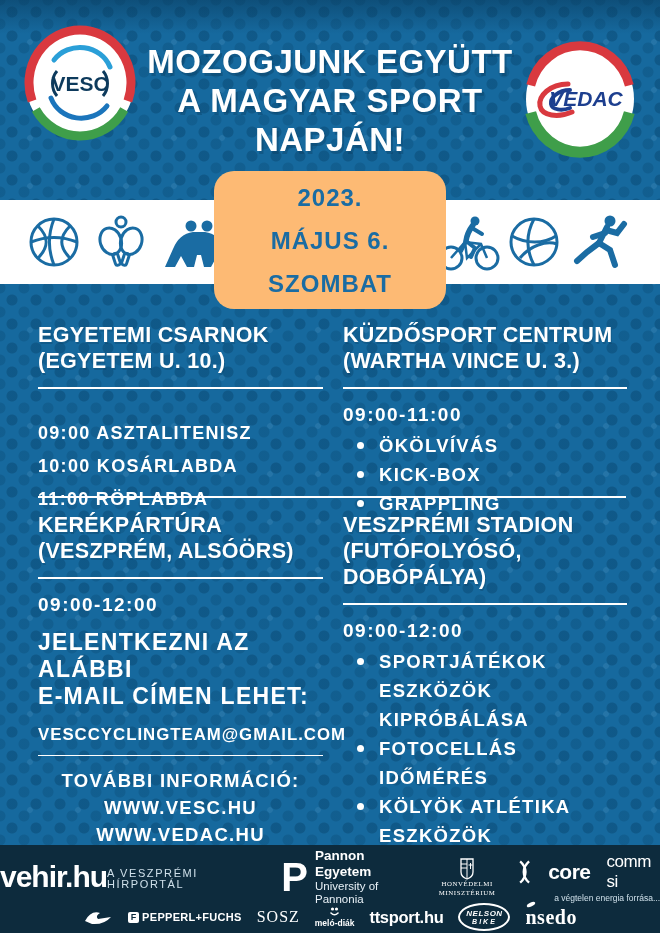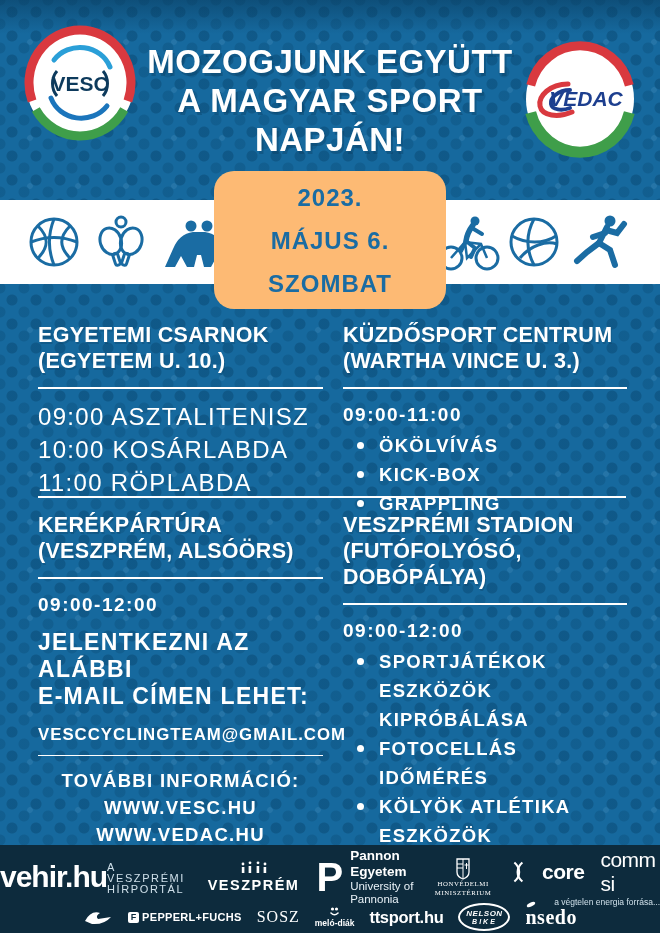--- a/index.html
+++ b/index.html
@@ -39,21 +39,21 @@
     left:214px;top:171px;width:232px;height:138px;background:#fdba74;border-radius:20px;
     display:flex;flex-direction:column;justify-content:center;text-align:center;
     color:#1a6ca3;font-weight:800;font-size:24px;line-height:43px;letter-spacing:1px;
   }
 
   
   .section{position:absolute;color:#fff;}
   .sec-title{font-size:21.5px;line-height:26px;font-weight:800;letter-spacing:.3px;
     text-shadow:1px 2px 0 rgba(8,50,80,.25);}
   .sec-hr{border:none;border-top:2px solid #fff;margin:13px 0 0 0;}
-  .sched{margin-top:11px;font-size:24px;font-weight:normal;letter-spacing:1.3px;line-height:33px;}
+  .sched{margin-top:28px;font-size:18px;font-weight:bold;letter-spacing:1.3px;line-height:33px;}
   .time{margin-top:11px;font-size:19px;font-weight:bold;letter-spacing:1.5px;line-height:30px;}
   .bullets{margin-top:1px;}
   .bullet{display:flex;}
   .bullet .dot{flex:0 0 7px;width:7px;height:7px;border-radius:50%;background:#fff;
     margin:11px 15px 0 14px;}
   .bullet .lines{font-size:18.5px;font-weight:bold;letter-spacing:1.3px;line-height:29px;}
   .row-divider{position:absolute;left:38px;width:588px;top:496px;border:none;border-top:2px solid #fff;margin:0;z-index:1;}
   .signup{margin-top:9px;font-size:23px;font-weight:bold;letter-spacing:1.3px;line-height:27px;}
   .email{margin-top:15px;font-size:16.8px;font-weight:bold;letter-spacing:1px;}
   .email-hr{border:none;border-top:1.5px solid #fff;margin:10px 0 0 0;}
@@ -70,21 +70,21 @@
   .veszprem .name{font-size:14.5px;font-weight:800;letter-spacing:1.5px;margin-top:2px;}
   .pannon{display:flex;align-items:center;gap:7px;}
   .pannon .pmark{font-size:40px;font-weight:800;line-height:1;}
   .pannon .l1{font-size:13.5px;font-weight:800;line-height:16px;}
   .pannon .l2{font-size:11.5px;font-weight:400;line-height:13px;color:#e8f1f7;}
   .honv{display:flex;flex-direction:column;align-items:center;line-height:1;}
   .honv .t{font-size:6.8px;letter-spacing:.6px;margin-top:1.5px;font-family:"Liberation Serif",serif;}
   .corecomm{display:flex;flex-direction:column;align-items:flex-end;}
   .corecomm .row{display:flex;align-items:center;gap:16px;}
   .corecomm .core{font-size:21px;font-weight:800;letter-spacing:-.5px;}
-  .corecomm .comm{font-size:21px;font-weight:300;letter-spacing:-.5px;}
+  .corecomm .comm{font-size:17px;font-weight:300;letter-spacing:-.5px;}
   .corecomm .tag{font-size:8.5px;color:#cfe0ea;margin-top:1px;}
   .pepperl{display:flex;align-items:center;gap:3px;font-size:11px;font-weight:800;letter-spacing:.3px;}
   .fbox{width:11px;height:11px;background:#fff;color:#0d2b3d;font-size:9px;font-weight:800;
     display:flex;align-items:center;justify-content:center;border-radius:2px;}
   .sosz{font-size:16px;font-weight:400;letter-spacing:1px;font-family:"Liberation Serif",serif;}
   .melodiak{display:flex;flex-direction:column;align-items:center;}
   .melodiak .t{font-size:8.5px;font-weight:800;margin-top:1px;}
   .ttsport{font-size:16.5px;font-weight:800;letter-spacing:-.3px;}
   .nelson{width:48px;height:24px;border:2px solid #fff;border-radius:50%;
     display:flex;flex-direction:column;align-items:center;justify-content:center;line-height:1;
@@ -303,35 +303,20 @@
       </div>
     </div>
   </div>
 
   <div class="layer footer">
     <div class="f-row1">
       <div class="vehir">
         <span class="name">vehir.hu</span>
         <span class="tag">A VESZPRÉMI HÍRPORTÁL</span>
       </div>
-      <div class="veszprem">
-        <svg width="30" height="14" viewBox="0 0 30 14">
-          <g fill="#fff">
-            <circle cx="4" cy="3" r="1.4"></circle>
-              <circle cx="11" cy="1.8" r="1.4"></circle>
-              <circle cx="19" cy="1.8" r="1.4"></circle>
-              <circle cx="26" cy="3" r="1.4"></circle>
-            <rect x="2.8" y="6" width="2.6" height="6"></rect>
-              <rect x="9.6" y="5" width="2.6" height="7"></rect>
-              <rect x="17.6" y="5" width="2.6" height="7"></rect>
-              <rect x="24.6" y="6" width="2.6" height="6"></rect>
-          </g>
-        </svg>
-        <span class="name">VESZPRÉM</span>
-      </div>
       <div class="pannon">
         <span class="pmark">P</span>
         <span>
           <div class="l1">Pannon Egyetem</div>
           <div class="l2">University of Pannonia</div>
         </span>
       </div>
       <div class="honv">
         <svg width="16" height="22" viewBox="0 0 16 22">
           <path d="M2 1 H14 V14 Q14 19 8 21 Q2 19 2 14 Z" fill="none" stroke="#fff" stroke-width="1.3"></path>

